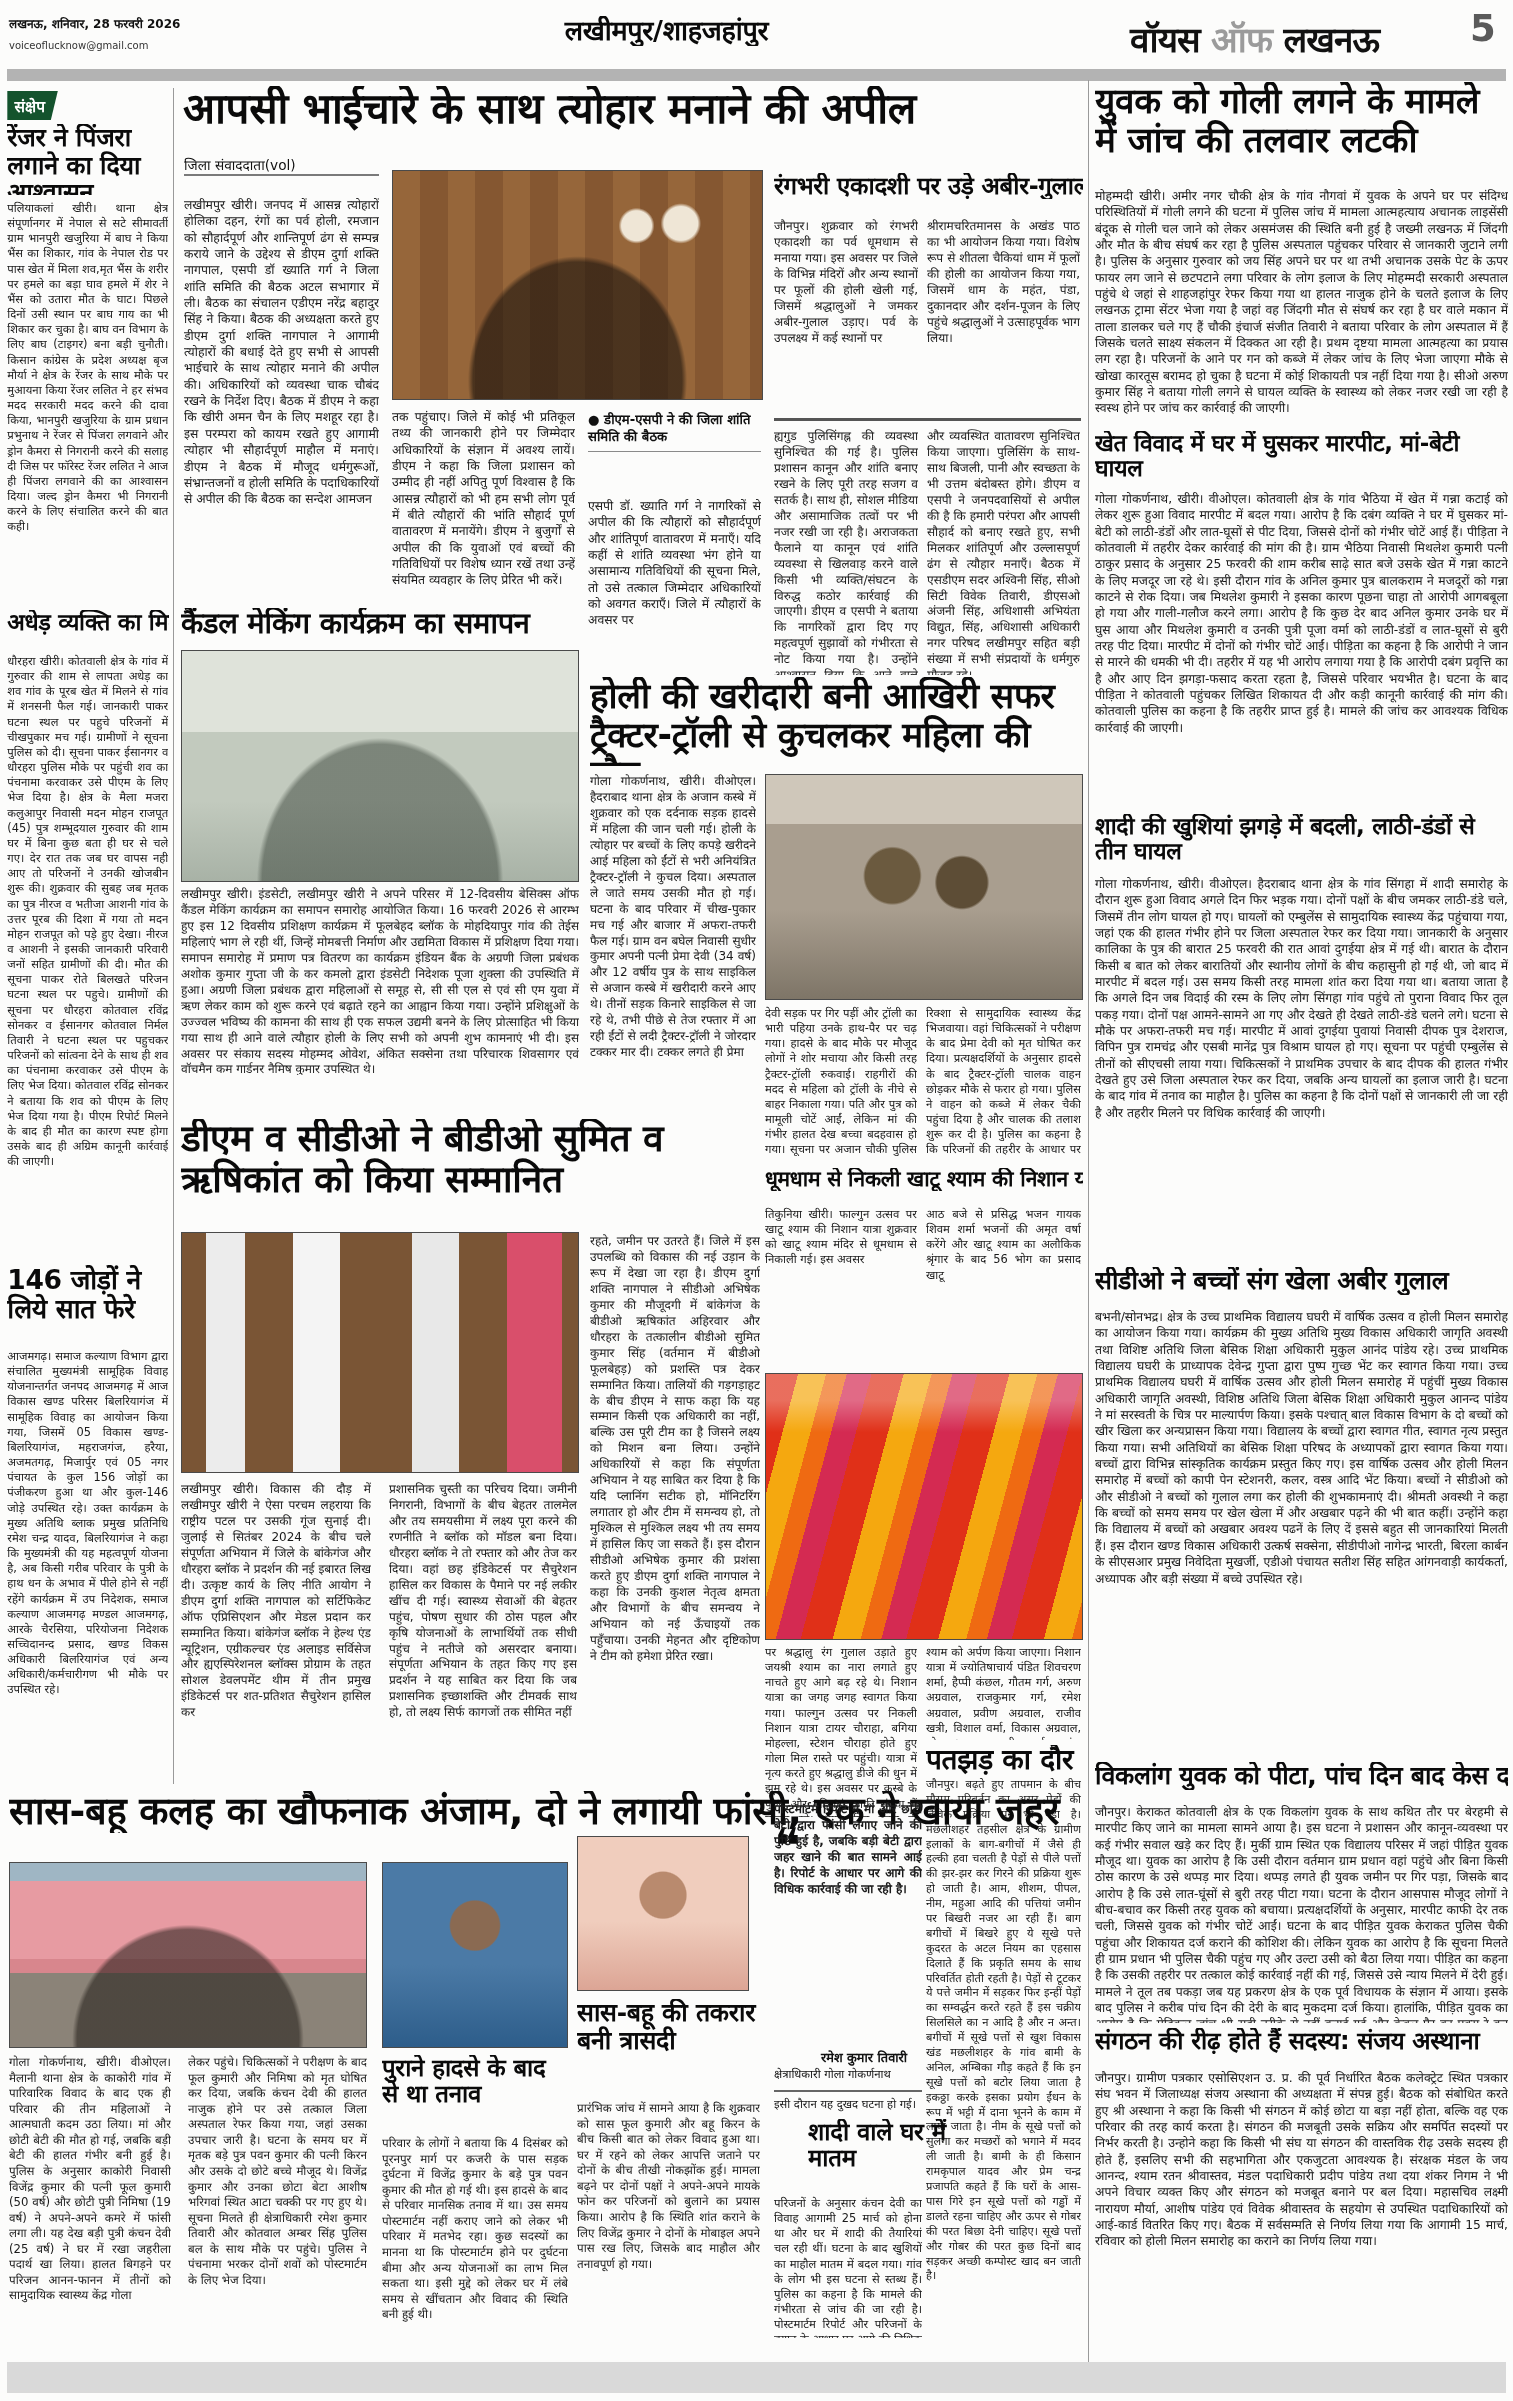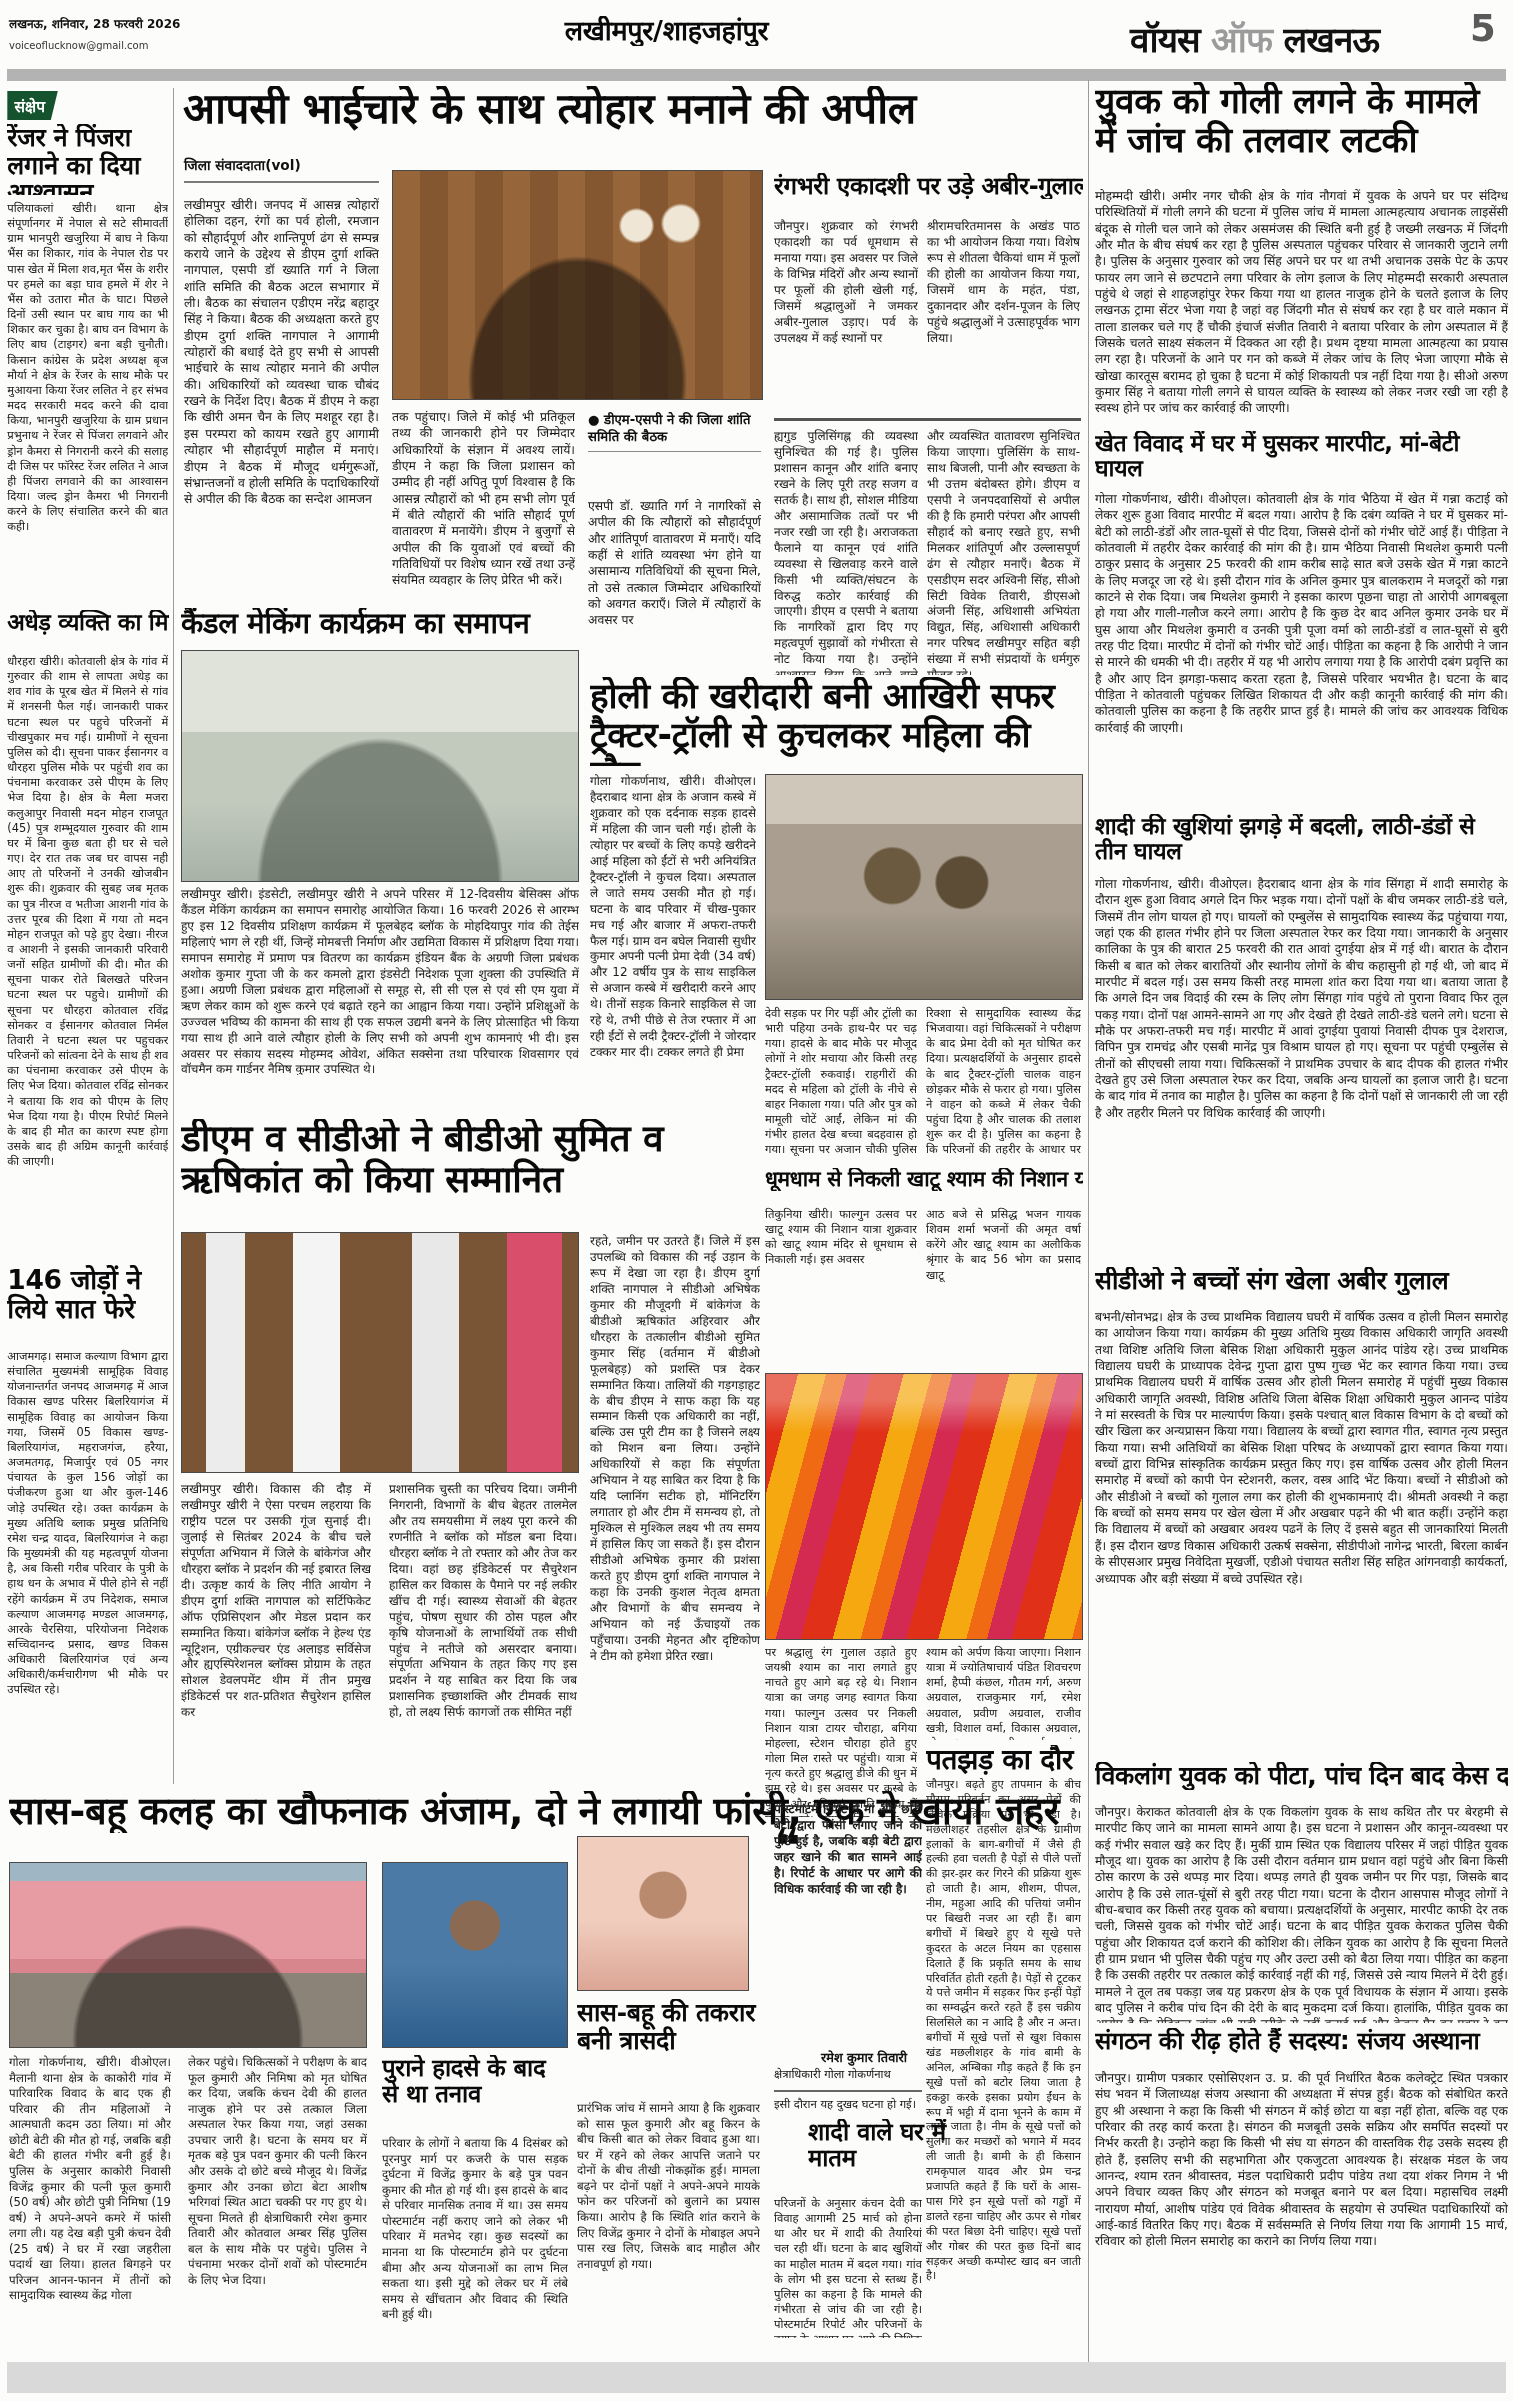--- a/index.html
+++ b/index.html
@@ -7,21 +7,21 @@
         font-family:"DejaVu Sans","Liberation Sans",sans-serif;color:#111;overflow:hidden;}
   .abs{position:absolute;}
   .hl{font-weight:bold;color:#0a0a0a;line-height:1.1;letter-spacing:-0.3px;overflow:hidden;}
   .nowrap{white-space:nowrap;}
   .bt{text-align:justify;line-height:1.33;overflow:hidden;color:#1a1a1a;word-break:break-word;}
   .vr{position:absolute;width:0.9px;background:#9a9a9a;}
   .hr{position:absolute;background:#555;}
   .bar{position:absolute;}
   .tag{background:#14532d;color:#fff;font-weight:bold;font-size:15.5px;
        padding:3.7px 12.8px 3.7px 7.3px;clip-path:polygon(0 0,100% 0,86% 100%,0 100%);}
-  .byline{font-weight:bold;font-size:13.7px;border-bottom:2.7px solid #7a7a7a;padding-bottom:7px;}
+  .byline{font-weight:normal;font-size:13.7px;border-bottom:2.7px solid #7a7a7a;padding-bottom:0;}
   .capt{font-weight:bold;font-size:13.2px;line-height:1.3;border-bottom:1.8px solid #8a8a8a;padding-bottom:5.5px;}
   .ph{position:absolute;border:0.9px solid #4a4a4a;box-sizing:border-box;}
   .brand{font-weight:700;font-size:35px;letter-spacing:-0.9px;}
   .brand .grey{color:#9b9b9b;}
   .qmark{font-size:49px;line-height:.9;color:#0a0a0a;}
   .qtxt{font-weight:600;}
 </style>
 </head>
 <body>
 

